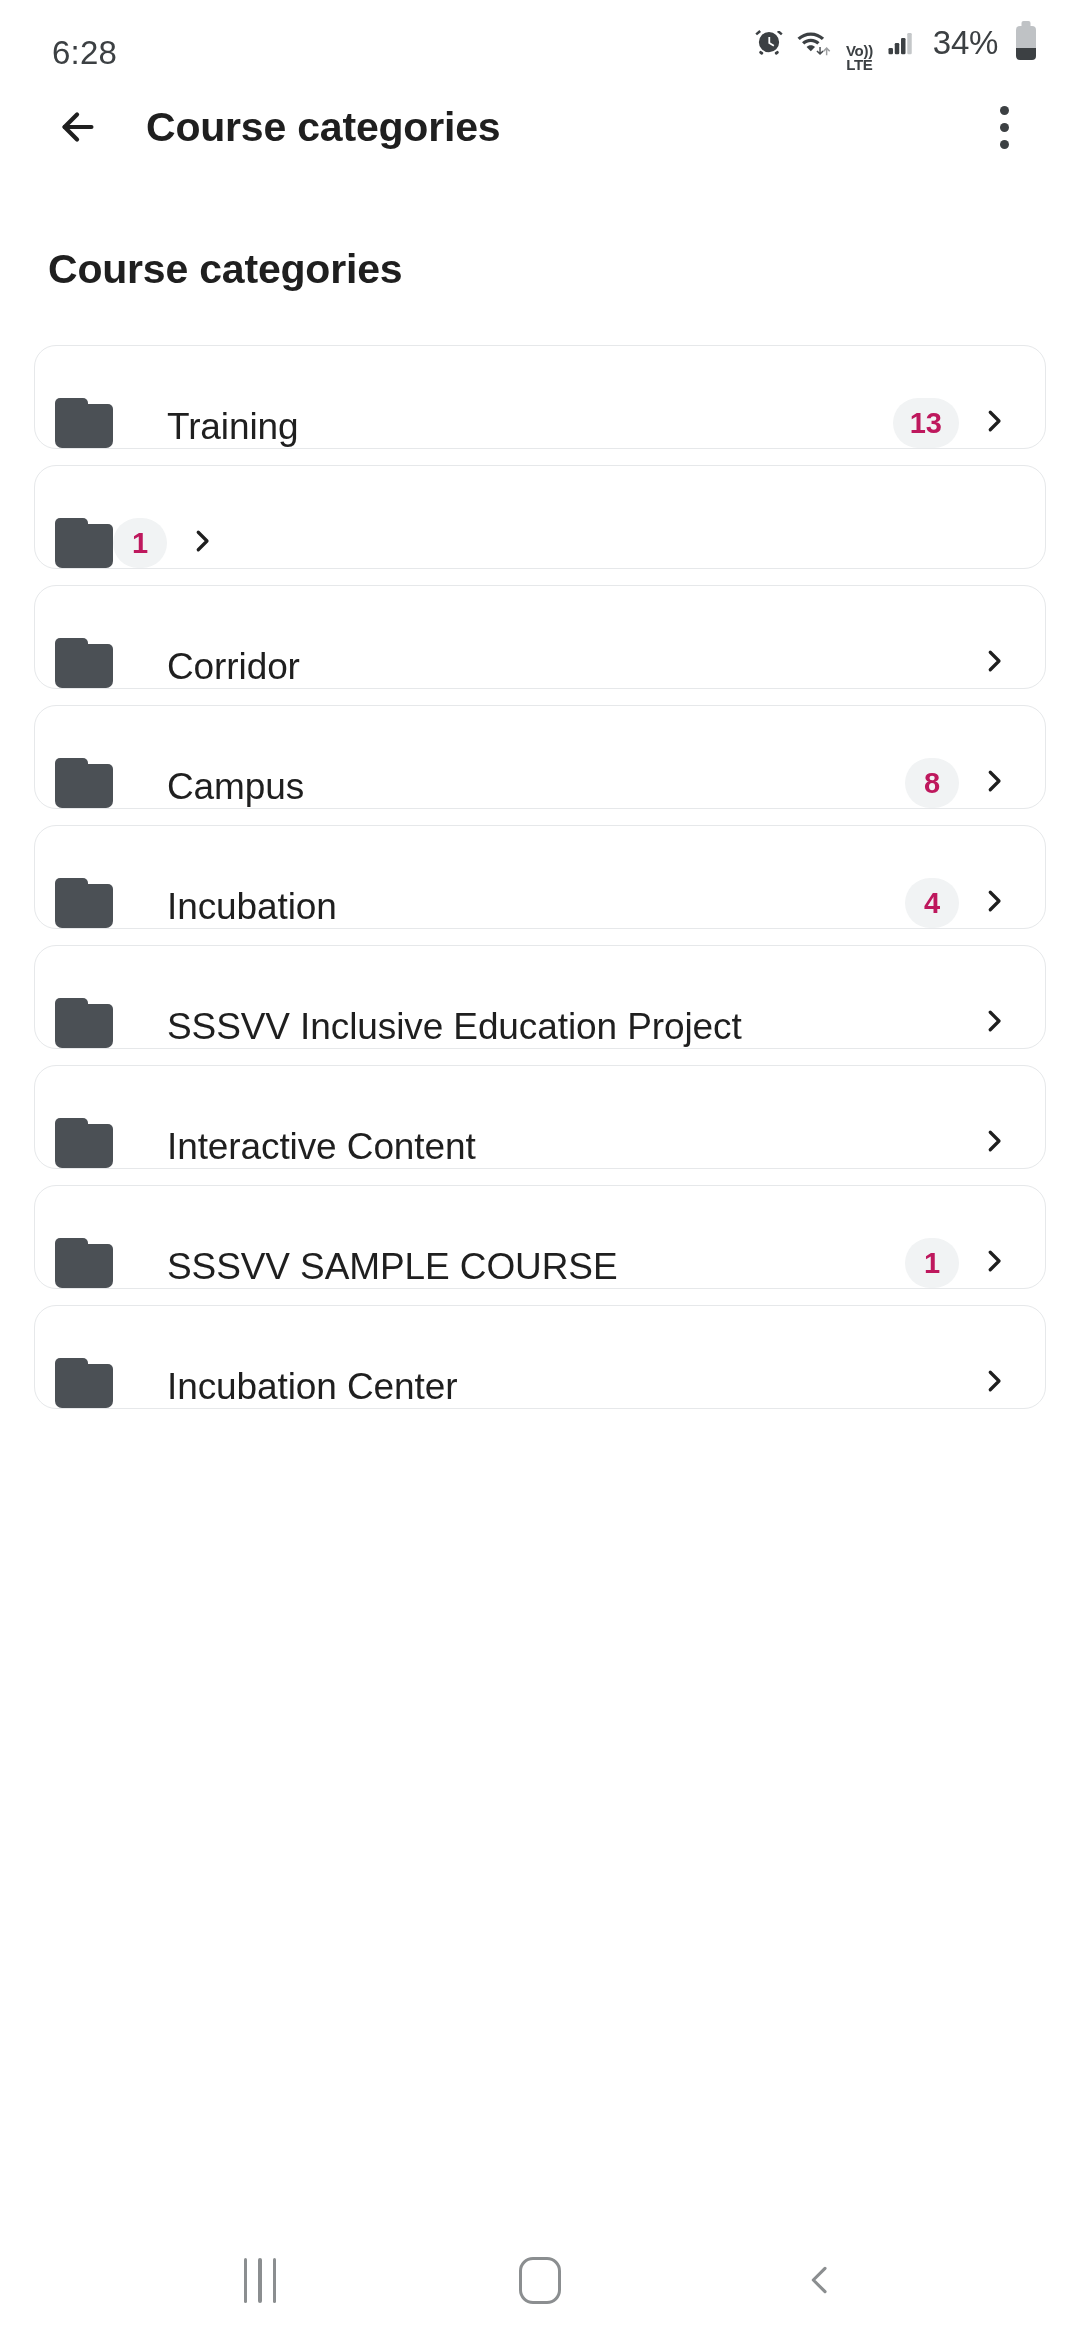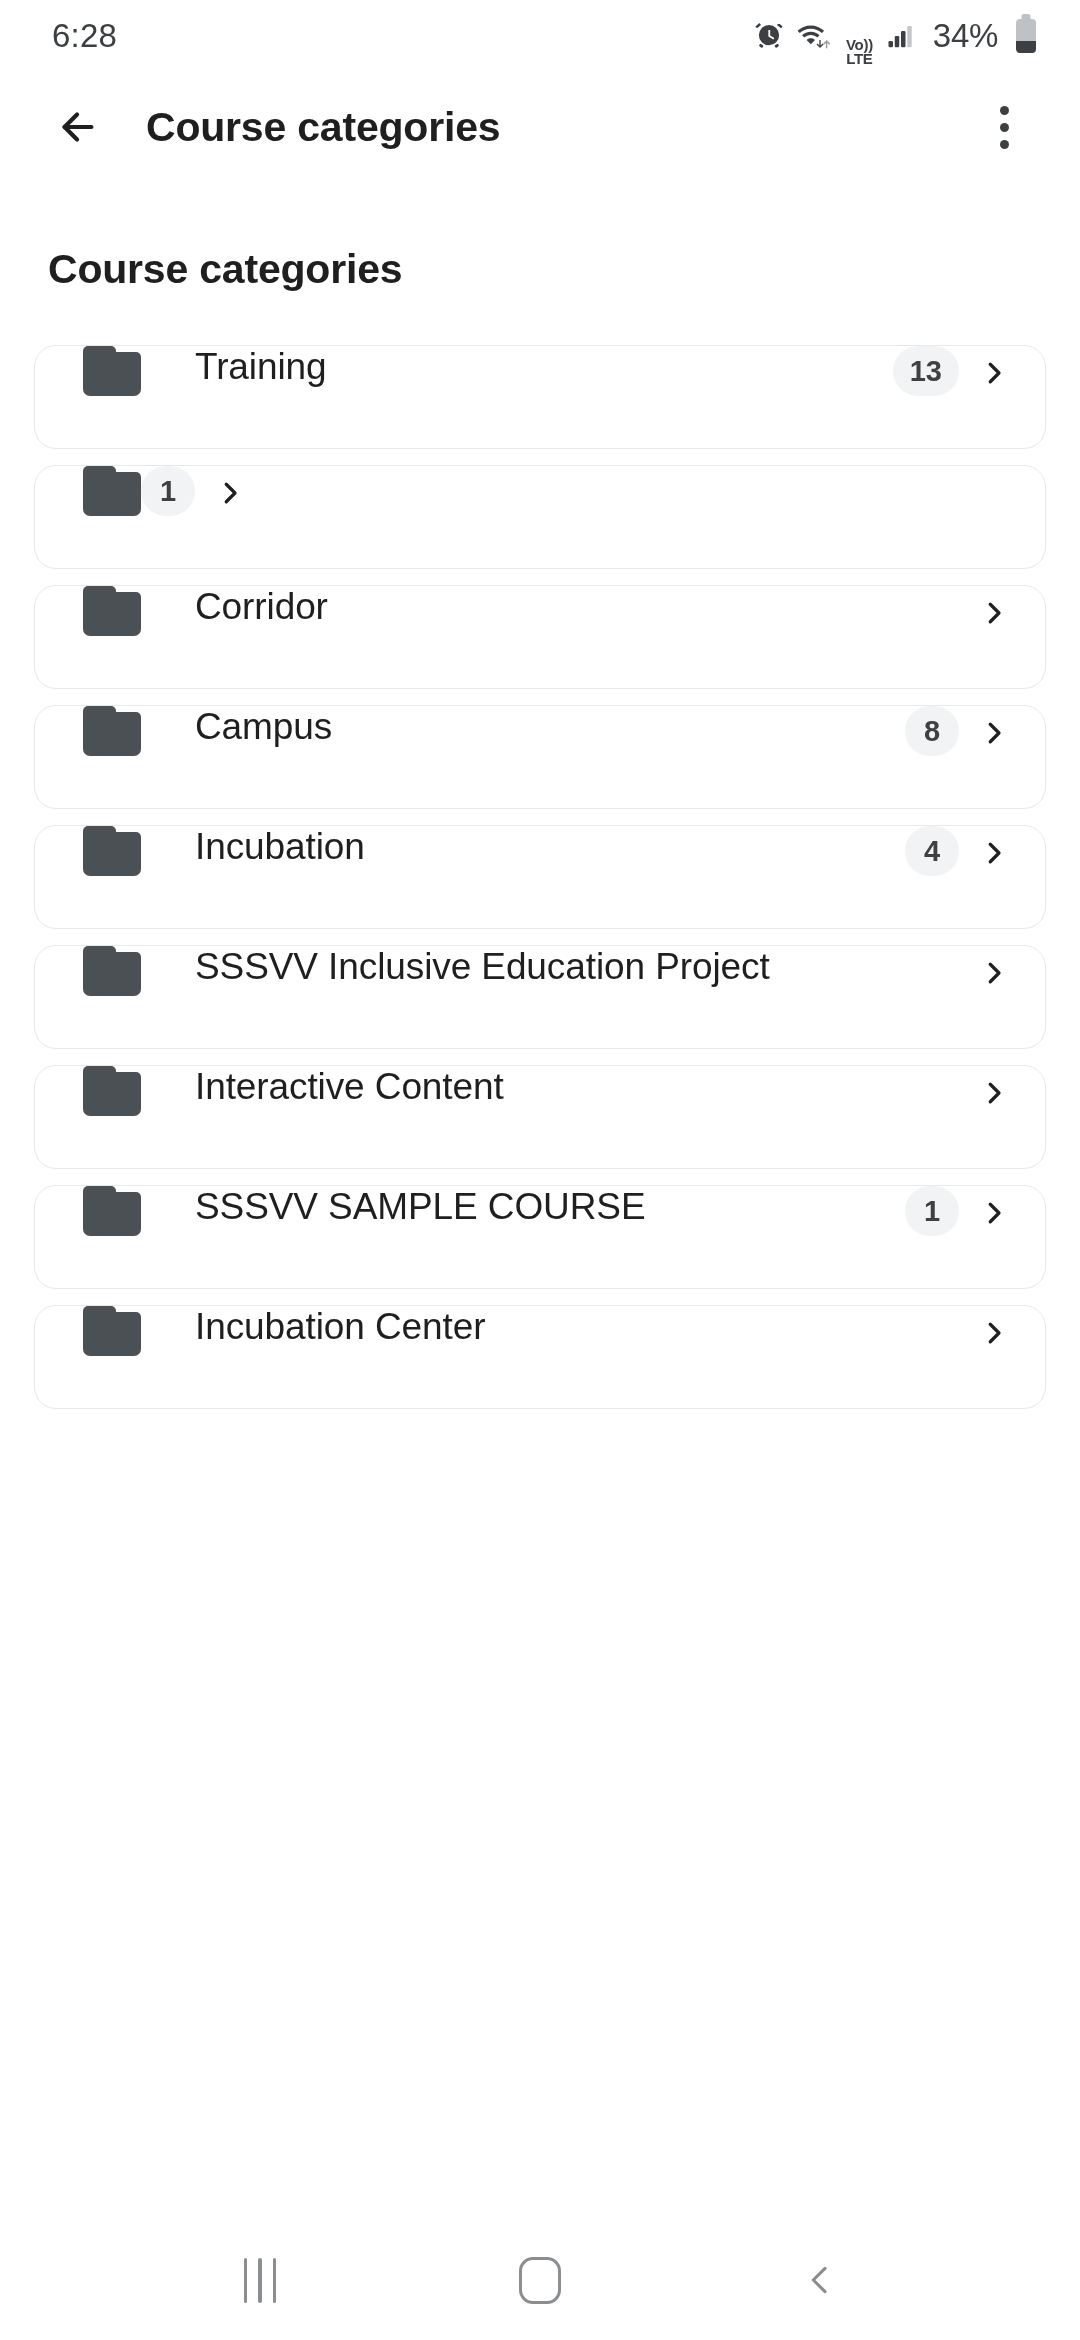--- a/index.html
+++ b/index.html
@@ -7,21 +7,21 @@
     width:1080px; height:2340px;
     background:#ffffff;
     font-family:"Liberation Sans", sans-serif;
     overflow:hidden;
   }
   body { position:relative; display:flex; flex-direction:column; }
 
   
   .statusbar {
     height:72px; flex:0 0 72px;
-    display:flex; align-items:center; justify-content:space-between;
+    display:flex; align-items:flex-end; justify-content:space-between;
     padding:0 44px 0 52px;
   }
   .status-time {
     font-size:33px; color:#3c4043; letter-spacing:0.2px;
   }
   .status-icons { display:flex; align-items:center; gap:13px; }
   .si { display:flex; align-items:center; }
   .volte-txt {
     display:flex; flex-direction:column; align-items:center;
     line-height:0.92; color:#3c4043;
@@ -75,22 +75,22 @@
   .card-list {
     padding:52px 34px 0 34px;
     display:flex; flex-direction:column; gap:16px;
     flex:1 1 auto;
   }
   .cat-card {
     height:104px; flex:0 0 104px;
     background:#ffffff;
     border:1.6px solid #e6e8ea;
     border-radius:22px;
-    display:flex; align-items:flex-start;
-    padding:0 34px 0 48px;
+    display:flex; align-items:flex-end;
+    padding:0 34px 0 20px;
   }
   .folder-icon {
     width:58px; height:50px; flex:0 0 58px;
     position:relative;
   }
   .folder-icon .body {
     position:absolute; left:0; bottom:0;
     width:58px; height:44px;
     background:#4b5055; border-radius:5px 5px 7px 7px;
   }
@@ -103,21 +103,21 @@
     margin-left:54px;
     font-size:37px; color:#1f1f1f; flex:1;
     white-space:nowrap; overflow:hidden; text-overflow:ellipsis;
     letter-spacing:-0.1px;
   }
   .cat-badge {
     min-width:54px; height:50px;
     padding:0 17px; margin-right:18px;
     background:#f1f3f4; border-radius:26px;
     display:flex; align-items:center; justify-content:center;
-    font-size:29px; font-weight:bold; color:#404040;
+    font-size:29px; font-weight:bold; color:#be185d;
   }
   .chev {
     width:34px; height:54px; flex:0 0 34px;
     display:flex; align-items:center; justify-content:center;
   }
 
   
   .navbar {
     height:120px; flex:0 0 120px;
     display:flex; align-items:center; justify-content:space-around;

